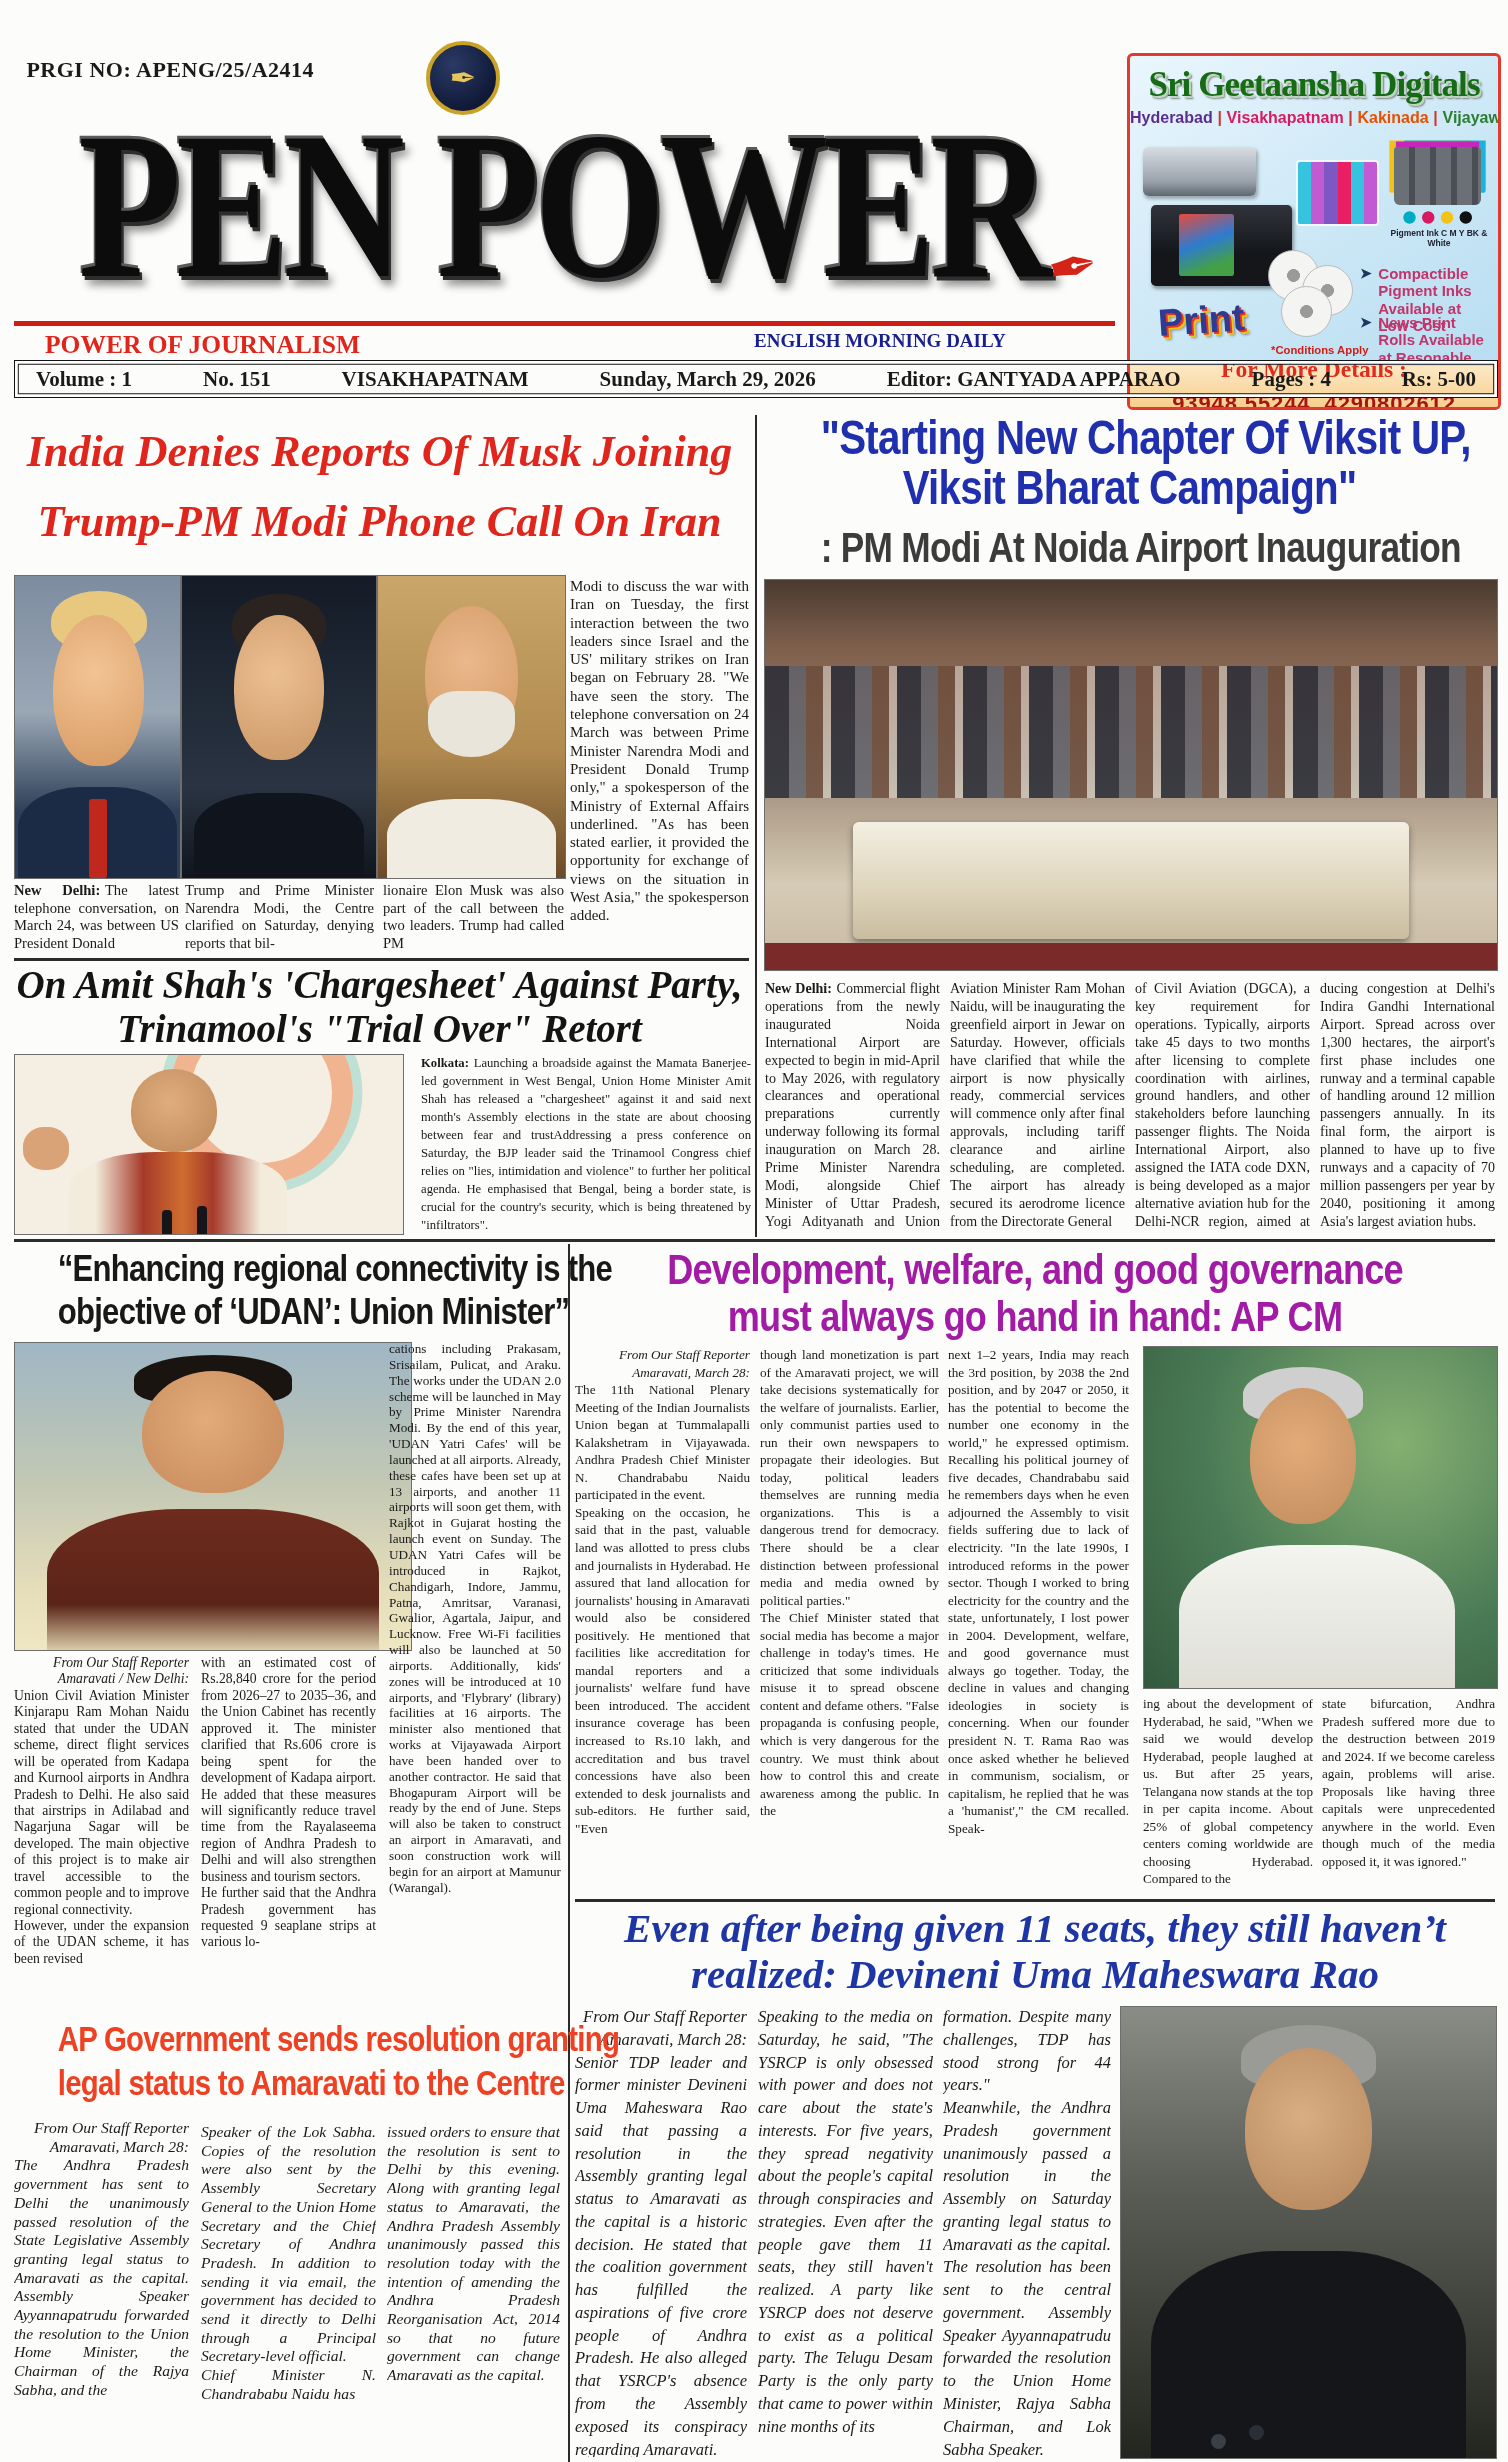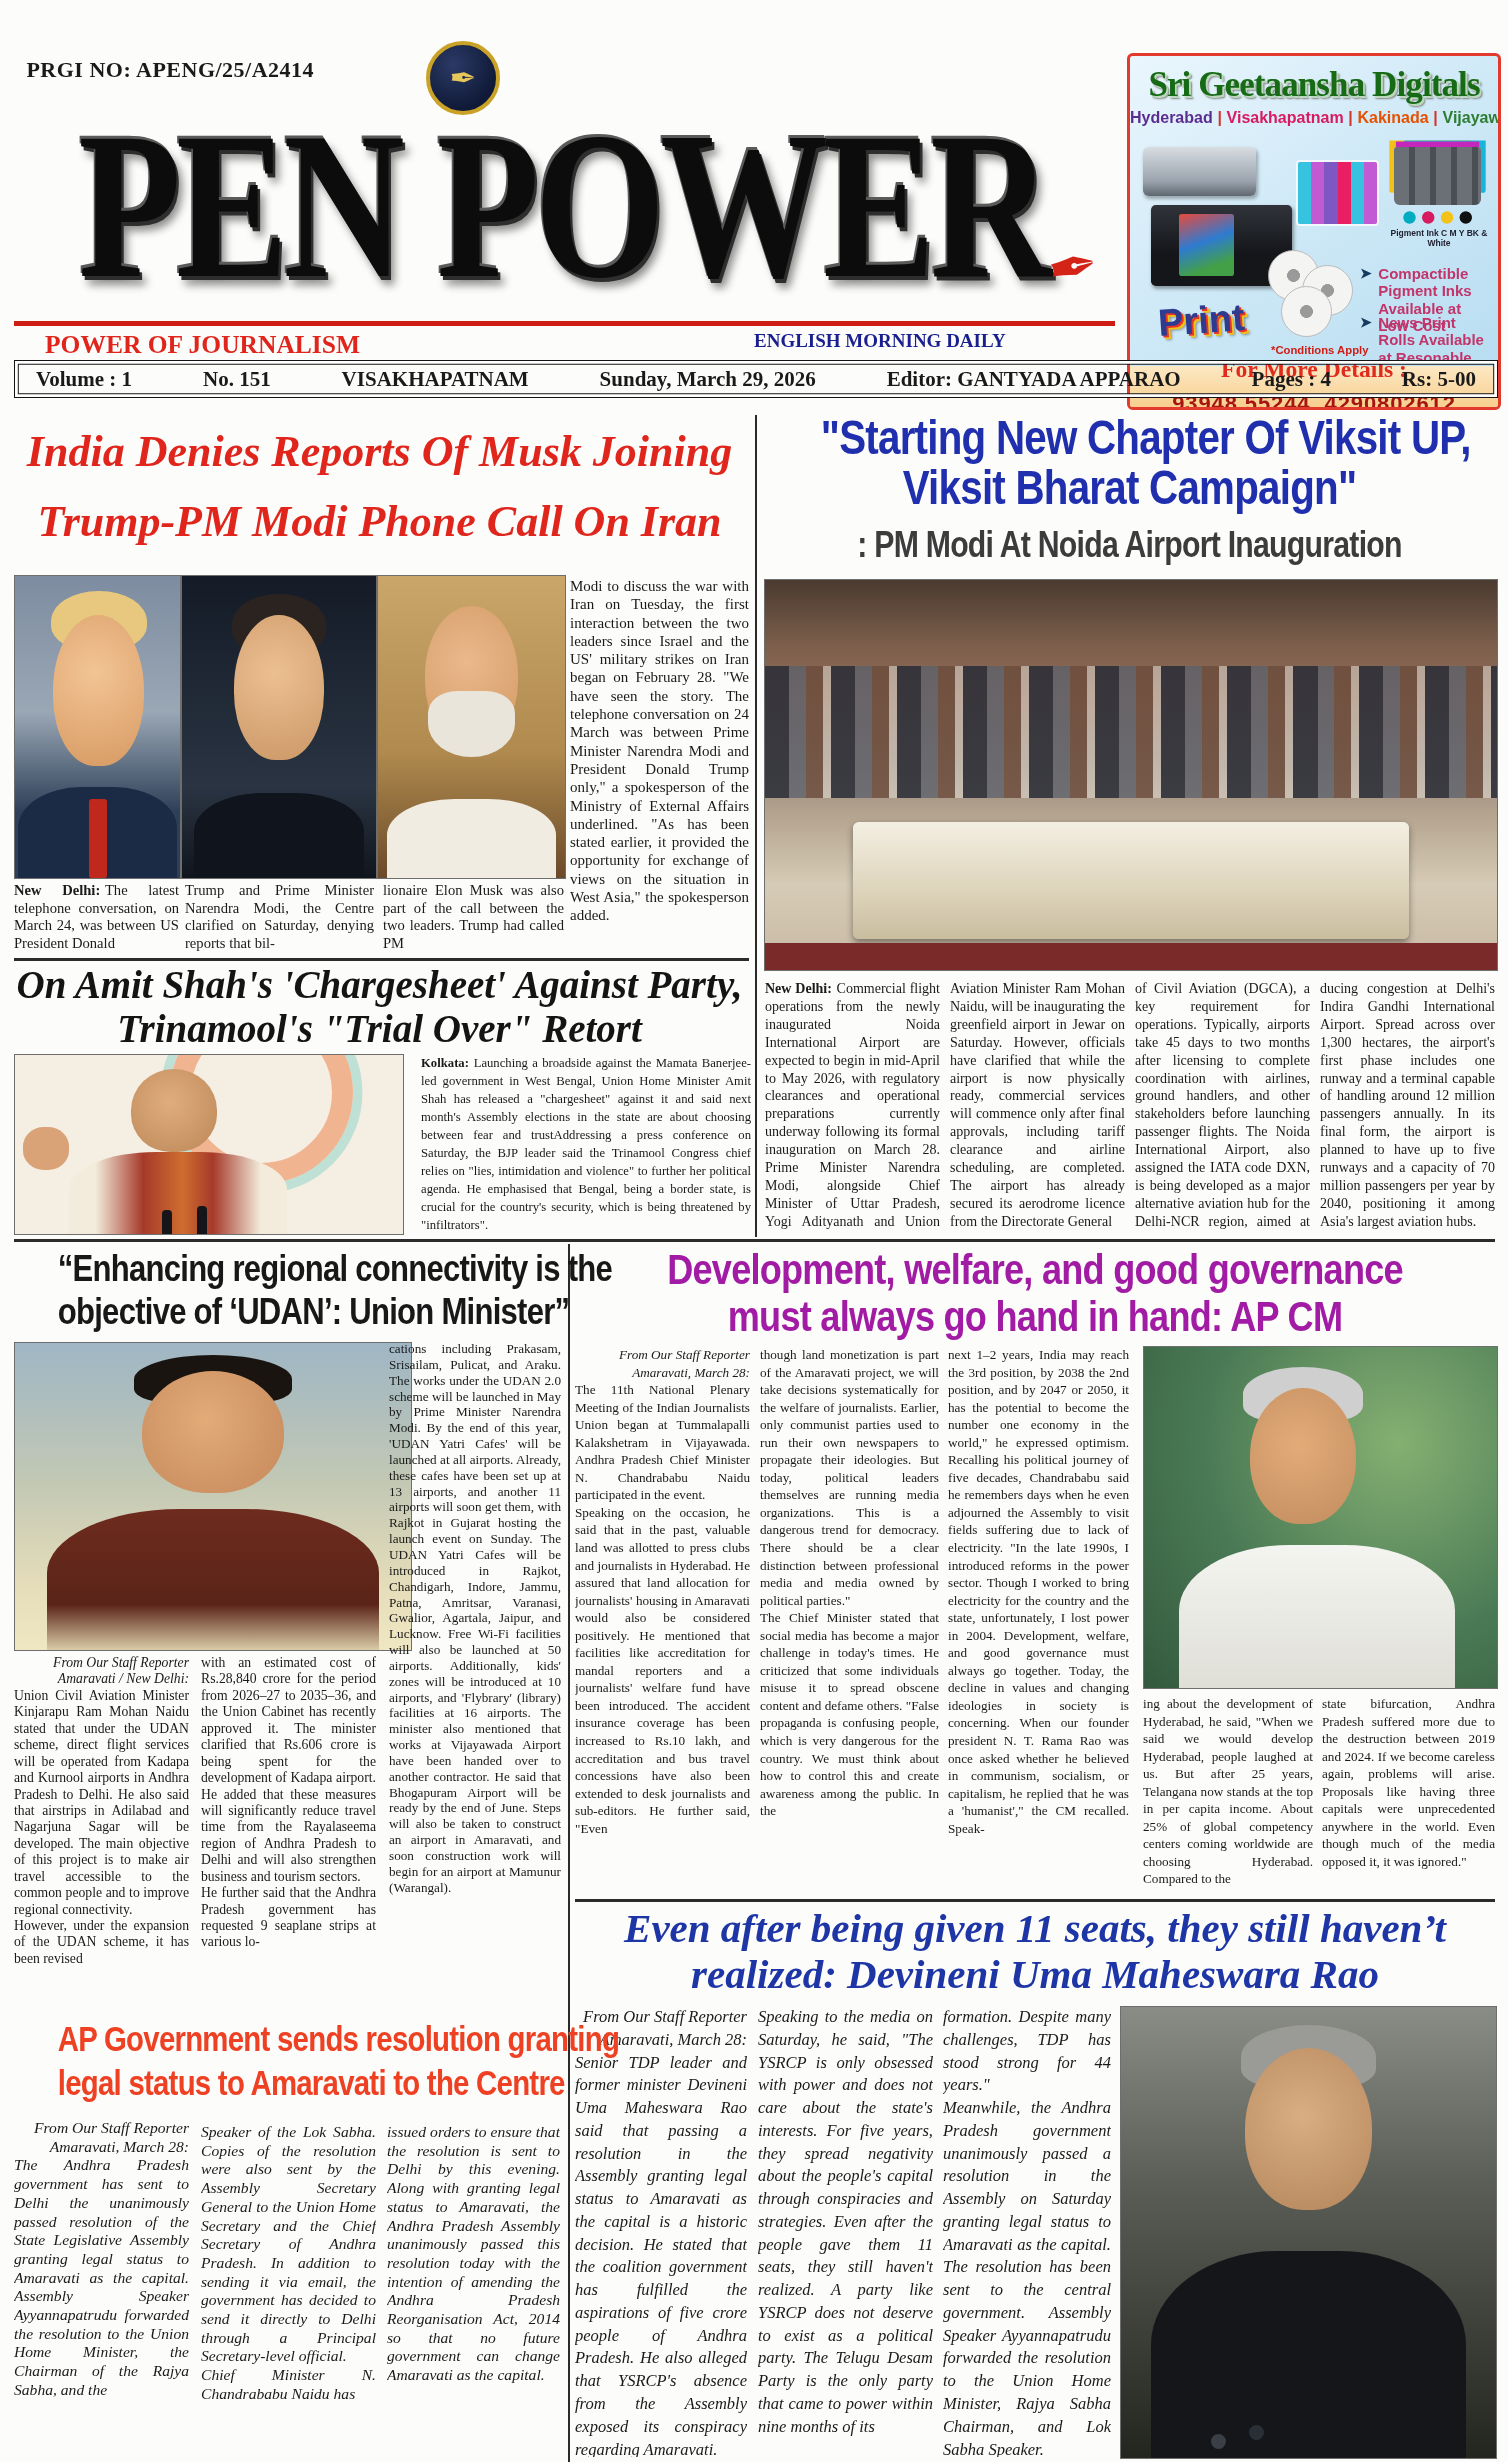--- a/index.html
+++ b/index.html
@@ -142,21 +142,21 @@
   <div class="col" style="left:383px;top:882px;width:181px;height:72px;font-size:14.6px;line-height:1.2;">
     <span>lionaire Elon Musk was also part of the call between the two leaders. Trump had called PM</span>
   </div>
   <div class="hline" style="left:14px;top:958px;width:735px;"></div>
   <div class="vline" style="left:755px;top:415px;height:822px;"></div>
 
   <div class="hl cond" style="left:762px;top:413px;width:735px;font-size:48px;line-height:1.04;color:#1f2fad;">
     <span class="ln">"Starting New Chapter Of Viksit UP,</span>
     <span class="ln">Viksit Bharat Campaign"</span>
   </div>
-  <div class="hl cond" style="left:762px;top:524px;width:735px;font-size:36px;color:#3c3c3c;">
+  <div class="hl cond" style="left:762px;top:524px;width:735px;font-size:42px;color:#3c3c3c;">
     <span class="ln">: PM Modi At Noida Airport Inauguration</span>
   </div>
   <div class="photo" style="left:764px;top:579px;width:732px;height:390px;background:linear-gradient(180deg,#4a3a30 0%,#7a5d4a 16%,#93705c 30%,#9b8877 48%,#b8a893 62%,#d6cbb6 78%,#c8b9a4 100%);">
     <div class="abs" style="left:0;top:22%;width:100%;height:34%;background:repeating-linear-gradient(90deg,rgba(40,44,54,.85) 0 24.5px,rgba(90,96,108,.75) 24.5px 41px,rgba(106,74,58,.8) 41px 58px,rgba(230,228,222,.5) 58px 66px);"></div>
     <div class="abs" style="left:12%;bottom:8%;width:76%;height:30%;background:linear-gradient(180deg,#f3efe2,#ddd3ba 60%,#c9bda0);border-radius:5.7px;box-shadow:0 3.8px 7.5px rgba(0,0,0,.4);"></div>
     <div class="abs" style="left:0;bottom:0;width:100%;height:7%;background:#7a2a28;"></div>
   </div>
   <div class="col" style="left:765px;top:980px;width:175px;height:253px;font-size:14px;line-height:1.28;">
     <span class="lead">New Delhi:</span><span>Commercial flight operations from the newly inaugurated Noida International Airport are expected to begin in mid-April to May 2026, with regulatory clearances and operational preparations currently underway following its formal inauguration on March 28. Prime Minister Narendra Modi, alongside Chief Minister of Uttar Pradesh, Yogi Adityanath and Union Civil</span>
   </div>

